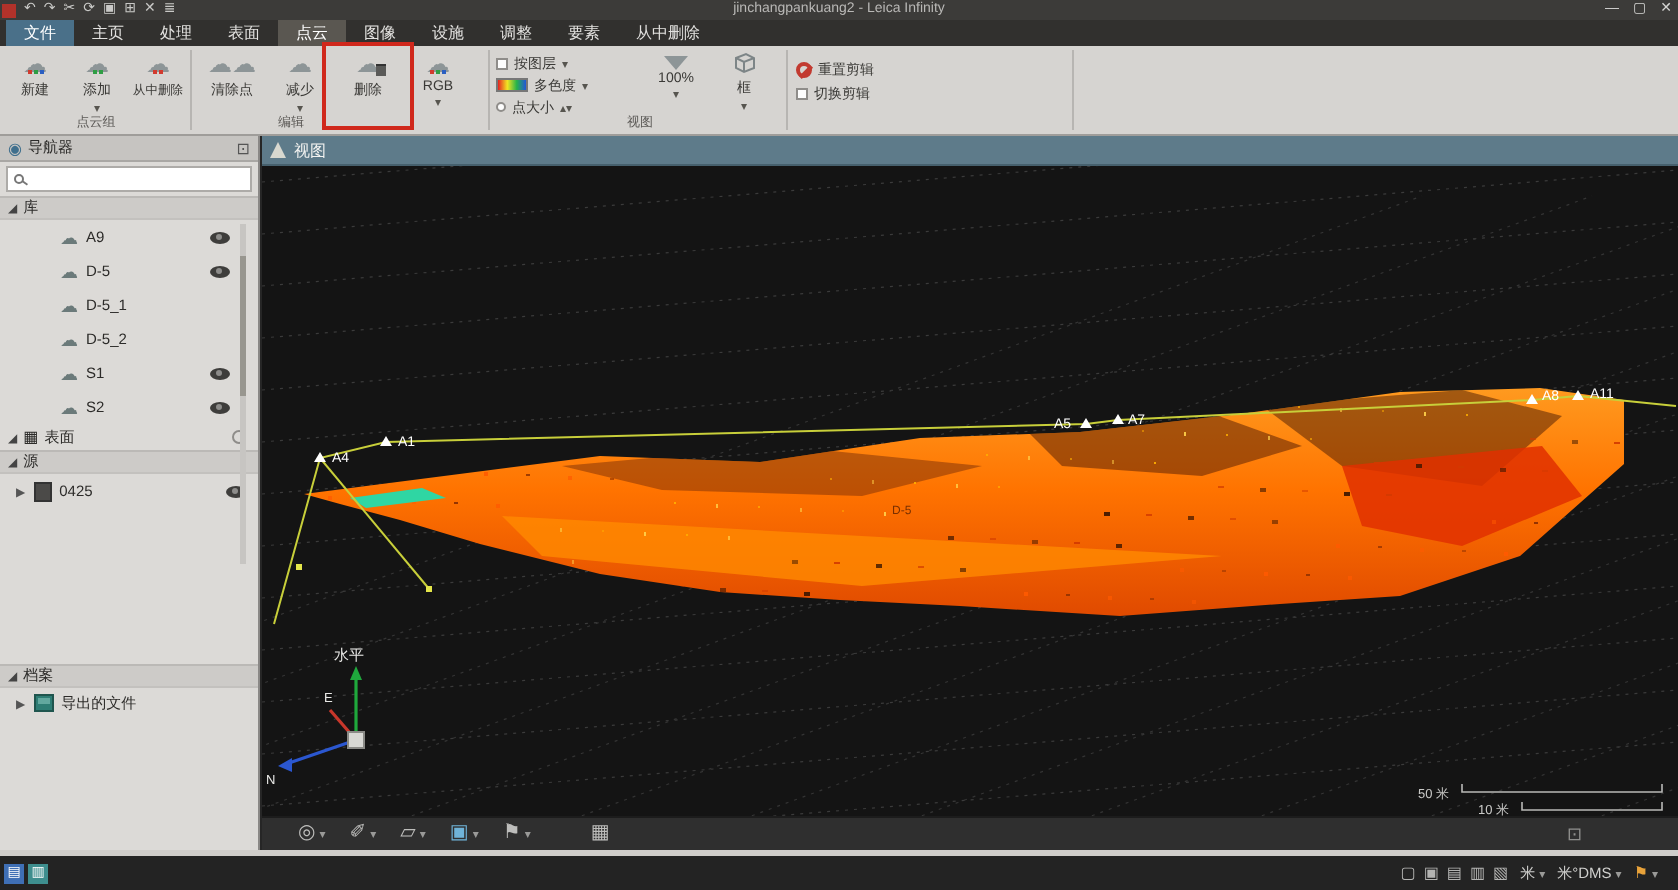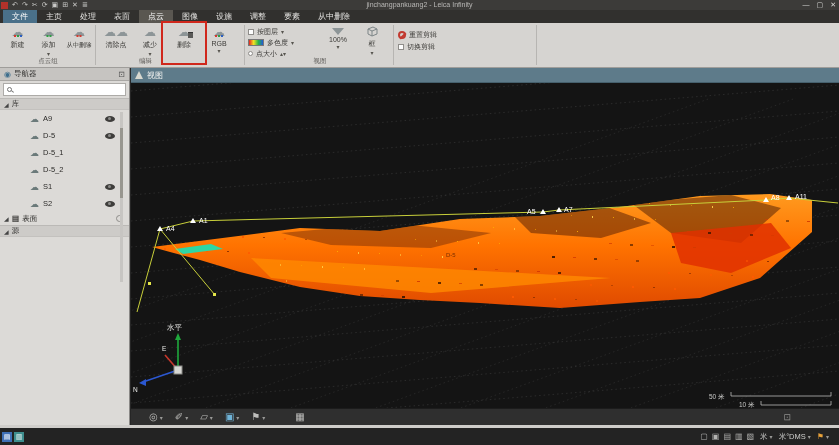--- a/index.html
+++ b/index.html
@@ -289,23 +289,38 @@
     <span class="arrow">◢</span>
     <span class="cloud" style="font-size:8px">▦</span>
     <span>表面</span>
     <span class="ring"></span>
   </div>
 
   <div class="secthead">
     <span class="arrow">◢</span>
     <span>源</span>
   </div>
+  <div class="titem" style="padding-left:8px">
+    <span class="tri">▶</span>
+    <span class="fileicon"></span>
+    <span>0425</span>
+    <span class="eye" style="margin-right:6px"></span>
+  </div>
 
   <div style="height:78px"></div>
 
+  <div class="secthead">
+    <span class="arrow">◢</span>
+    <span>档案</span>
+  </div>
+  <div class="titem" style="padding-left:8px; height:15px">
+    <span class="tri">▶</span>
+    <span class="folder-teal"></span>
+    <span>导出的文件</span>
+  </div>
 
   <div class="scrolltrack"></div>
   <div class="scrollthumb"></div>
 </div>
 
 <div class="viewport">
   <div class="vphead">
     <span class="vpicon"></span>
     <span class="vptitle">视图</span>
   </div>

